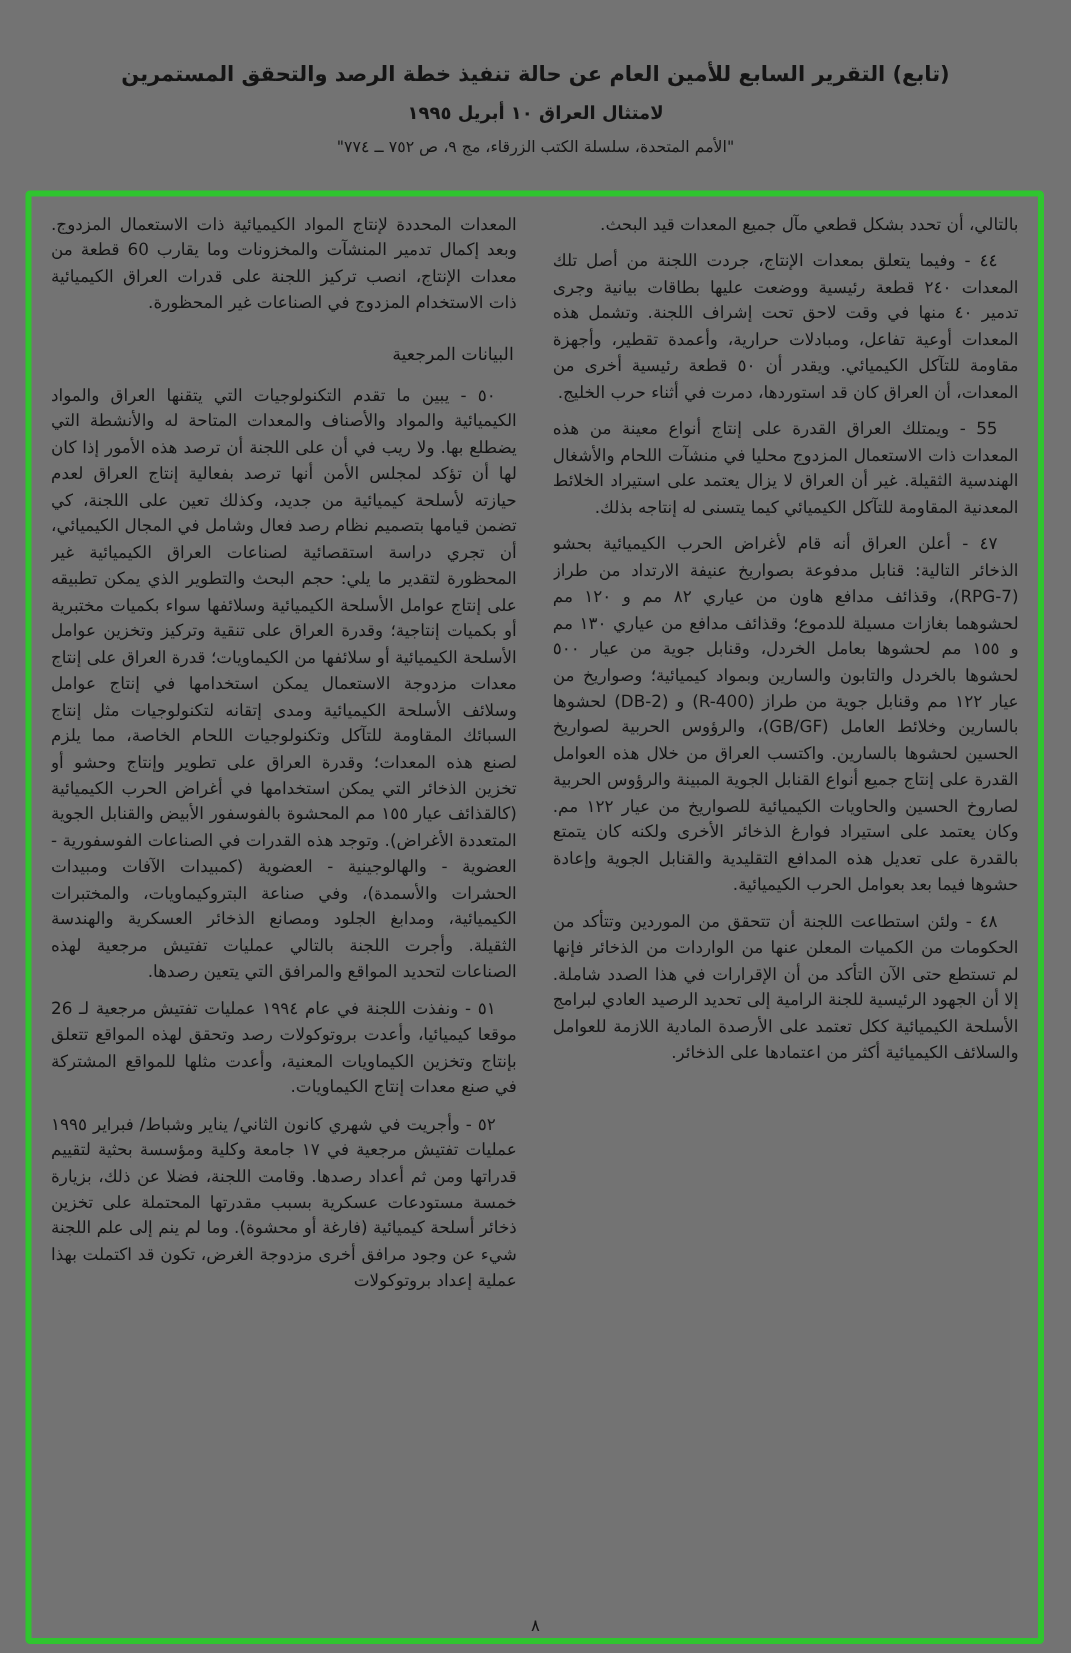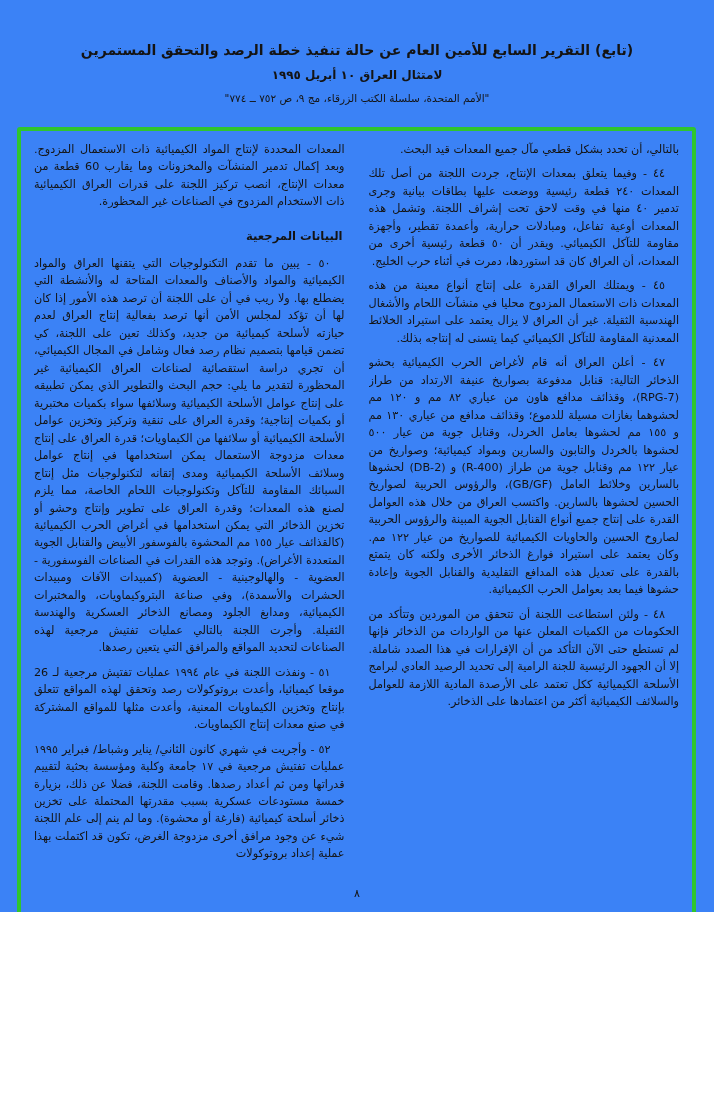--- a/index.html
+++ b/index.html
@@ -1,19 +1,19 @@
 <!DOCTYPE html>
 <html lang="ar"><head>
 <meta charset="utf-8">
 <style>
   * { box-sizing: border-box; margin: 0; padding: 0; }
   html, body { background: #ffffff; }
   .page {
-    width: 714px; height: 912px;
-    background: #3b82f6;
+    width: 714px; height: 1102px;
+    background: #737373;
     position: relative;
     margin: 0 auto;
     font-family: "DejaVu Sans", sans-serif;
     color: #141414;
     overflow: hidden;
   }
   .doc-header {
     position: absolute; top: 42px; left: 0; right: 0;
     text-align: center; direction: rtl;
   }
@@ -39,21 +39,21 @@
     flex: 1 1 0;
     direction: rtl;
     text-align: justify;
     font-size: 11.2px;
     line-height: 1.56;
     overflow: hidden;
   }
   .para { text-indent: 14px; margin-bottom: 7px; }
   .para.noindent { text-indent: 0; }
   .sect-heading {
-    font-size: 11.6px; font-weight: bold;
+    font-size: 11.6px; font-weight: normal;
     margin: 16px 2px 10px 0;
   }
   .page-number {
     position: absolute; bottom: 12px; left: 0; right: 0;
     text-align: center; font-size: 11px; color: #141414;
   }
 </style>
 </head>
 <body>
 
@@ -63,21 +63,21 @@
     <div class="header-line1">(تابع) التقرير السابع للأمين العام عن حالة تنفيذ خطة الرصد والتحقق المستمرين</div>
     <div class="header-line2">لامتثال العراق ١٠ أبريل ١٩٩٥</div>
     <div class="header-line3">"الأمم المتحدة، سلسلة الكتب الزرقاء، مج ٩، ص ٧٥٢ ــ ٧٧٤"</div>
   </header>
 
   <div class="green-box" style="border-color: rgb(47, 197, 47);">
     <div class="columns">
       <div class="col">
           <p class="para noindent">بالتالي، أن تحدد بشكل قطعي مآل جميع المعدات قيد البحث.</p>
           <p class="para">٤٤ - وفيما يتعلق بمعدات الإنتاج، جردت اللجنة من أصل تلك المعدات ٢٤٠ قطعة رئيسية ووضعت عليها بطاقات بيانية وجرى تدمير ٤٠ منها في وقت لاحق تحت إشراف اللجنة. وتشمل هذه المعدات أوعية تفاعل، ومبادلات حرارية، وأعمدة تقطير، وأجهزة مقاومة للتآكل الكيميائي. ويقدر أن ٥٠ قطعة رئيسية أخرى من المعدات، أن العراق كان قد استوردها، دمرت في أثناء حرب الخليج.</p>
-          <p class="para">٤٥ - ويمتلك العراق القدرة على إنتاج أنواع معينة من هذه المعدات ذات الاستعمال المزدوج محليا في منشآت اللحام والأشغال الهندسية الثقيلة. غير أن العراق لا يزال يعتمد على استيراد الخلائط المعدنية المقاومة للتآكل الكيميائي كيما يتسنى له إنتاجه بذلك.</p>
+          <p class="para">55 - ويمتلك العراق القدرة على إنتاج أنواع معينة من هذه المعدات ذات الاستعمال المزدوج محليا في منشآت اللحام والأشغال الهندسية الثقيلة. غير أن العراق لا يزال يعتمد على استيراد الخلائط المعدنية المقاومة للتآكل الكيميائي كيما يتسنى له إنتاجه بذلك.</p>
           <p class="para">٤٧ - أعلن العراق أنه قام لأغراض الحرب الكيميائية بحشو الذخائر التالية: قنابل مدفوعة بصواريخ عنيفة الارتداد من طراز (RPG-7)، وقذائف مدافع هاون من عياري ٨٢ مم و ١٢٠ مم لحشوهما بغازات مسيلة للدموع؛ وقذائف مدافع من عياري ١٣٠ مم و ١٥٥ مم لحشوها بعامل الخردل، وقنابل جوية من عيار ٥٠٠ لحشوها بالخردل والتابون والسارين وبمواد كيميائية؛ وصواريخ من عيار ١٢٢ مم وقنابل جوية من طراز (R-400) و (DB-2) لحشوها بالسارين وخلائط العامل (GB/GF)، والرؤوس الحربية لصواريخ الحسين لحشوها بالسارين. واكتسب العراق من خلال هذه العوامل القدرة على إنتاج جميع أنواع القنابل الجوية المبينة والرؤوس الحربية لصاروخ الحسين والحاويات الكيميائية للصواريخ من عيار ١٢٢ مم. وكان يعتمد على استيراد فوارغ الذخائر الأخرى ولكنه كان يتمتع بالقدرة على تعديل هذه المدافع التقليدية والقنابل الجوية وإعادة حشوها فيما بعد بعوامل الحرب الكيميائية.</p>
           <p class="para">٤٨ - ولئن استطاعت اللجنة أن تتحقق من الموردين وتتأكد من الحكومات من الكميات المعلن عنها من الواردات من الذخائر فإنها لم تستطع حتى الآن التأكد من أن الإقرارات في هذا الصدد شاملة. إلا أن الجهود الرئيسية للجنة الرامية إلى تحديد الرصيد العادي لبرامج الأسلحة الكيميائية ككل تعتمد على الأرصدة المادية اللازمة للعوامل والسلائف الكيميائية أكثر من اعتمادها على الذخائر.</p>
         </div>
       <div class="col">
           <p class="para noindent">المعدات المحددة لإنتاج المواد الكيميائية ذات الاستعمال المزدوج. وبعد إكمال تدمير المنشآت والمخزونات وما يقارب 60 قطعة من معدات الإنتاج، انصب تركيز اللجنة على قدرات العراق الكيميائية ذات الاستخدام المزدوج في الصناعات غير المحظورة.</p>
           <h3 class="sect-heading">البيانات المرجعية</h3>
           <p class="para">٥٠ - يبين ما تقدم التكنولوجيات التي يتقنها العراق والمواد الكيميائية والمواد والأصناف والمعدات المتاحة له والأنشطة التي يضطلع بها. ولا ريب في أن على اللجنة أن ترصد هذه الأمور إذا كان لها أن تؤكد لمجلس الأمن أنها ترصد بفعالية إنتاج العراق لعدم حيازته لأسلحة كيميائية من جديد، وكذلك تعين على اللجنة، كي تضمن قيامها بتصميم نظام رصد فعال وشامل في المجال الكيميائي، أن تجري دراسة استقصائية لصناعات العراق الكيميائية غير المحظورة لتقدير ما يلي: حجم البحث والتطوير الذي يمكن تطبيقه على إنتاج عوامل الأسلحة الكيميائية وسلائفها سواء بكميات مختبرية أو بكميات إنتاجية؛ وقدرة العراق على تنقية وتركيز وتخزين عوامل الأسلحة الكيميائية أو سلائفها من الكيماويات؛ قدرة العراق على إنتاج معدات مزدوجة الاستعمال يمكن استخدامها في إنتاج عوامل وسلائف الأسلحة الكيميائية ومدى إتقانه لتكنولوجيات مثل إنتاج السبائك المقاومة للتآكل وتكنولوجيات اللحام الخاصة، مما يلزم لصنع هذه المعدات؛ وقدرة العراق على تطوير وإنتاج وحشو أو تخزين الذخائر التي يمكن استخدامها في أغراض الحرب الكيميائية (كالقذائف عيار ١٥٥ مم المحشوة بالفوسفور الأبيض والقنابل الجوية المتعددة الأغراض). وتوجد هذه القدرات في الصناعات الفوسفورية - العضوية - والهالوجينية - العضوية (كمبيدات الآفات ومبيدات الحشرات والأسمدة)، وفي صناعة البتروكيماويات، والمختبرات الكيميائية، ومدابغ الجلود ومصانع الذخائر العسكرية والهندسة الثقيلة. وأجرت اللجنة بالتالي عمليات تفتيش مرجعية لهذه الصناعات لتحديد المواقع والمرافق التي يتعين رصدها.</p>
           <p class="para">٥١ - ونفذت اللجنة في عام ١٩٩٤ عمليات تفتيش مرجعية لـ 26 موقعا كيميائيا، وأعدت بروتوكولات رصد وتحقق لهذه المواقع تتعلق بإنتاج وتخزين الكيماويات المعنية، وأعدت مثلها للمواقع المشتركة في صنع معدات إنتاج الكيماويات.</p>
           <p class="para">٥٢ - وأجريت في شهري كانون الثاني/ يناير وشباط/ فبراير ١٩٩٥ عمليات تفتيش مرجعية في ١٧ جامعة وكلية ومؤسسة بحثية لتقييم قدراتها ومن ثم أعداد رصدها. وقامت اللجنة، فضلا عن ذلك، بزيارة خمسة مستودعات عسكرية بسبب مقدرتها المحتملة على تخزين ذخائر أسلحة كيميائية (فارغة أو محشوة). وما لم ينم إلى علم اللجنة شيء عن وجود مرافق أخرى مزدوجة الغرض، تكون قد اكتملت بهذا عملية إعداد بروتوكولات</p>
         </div>

